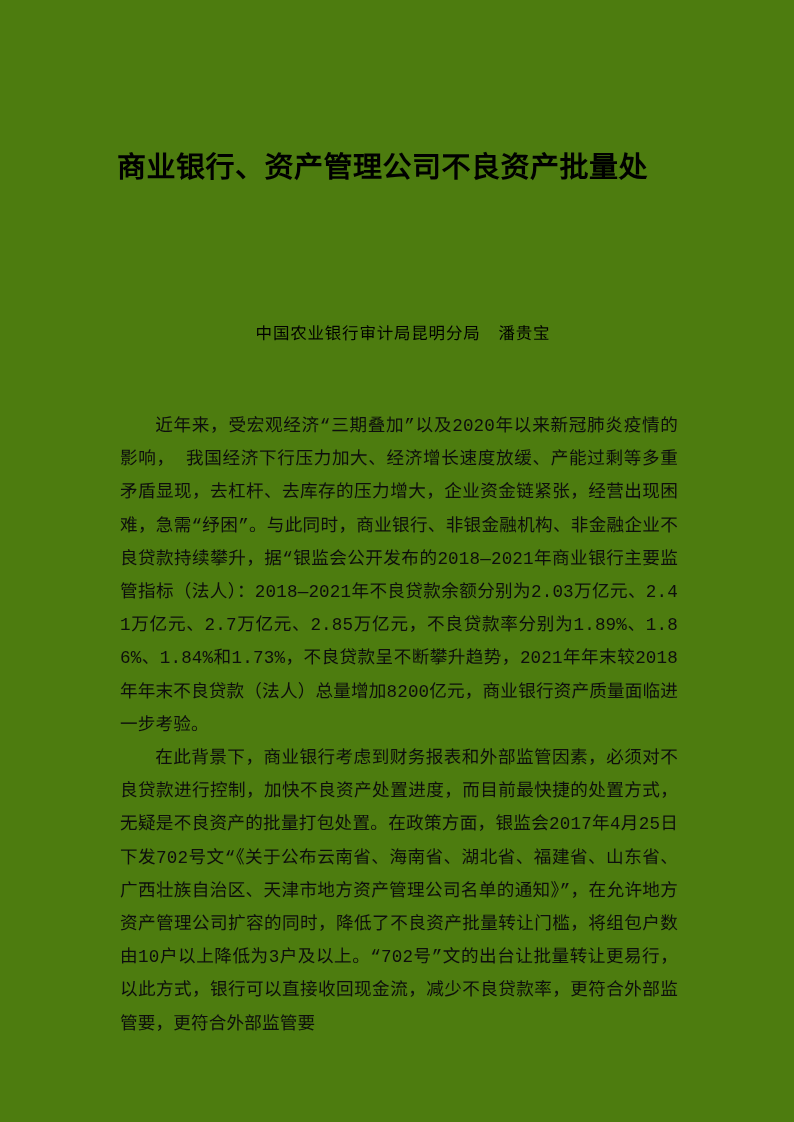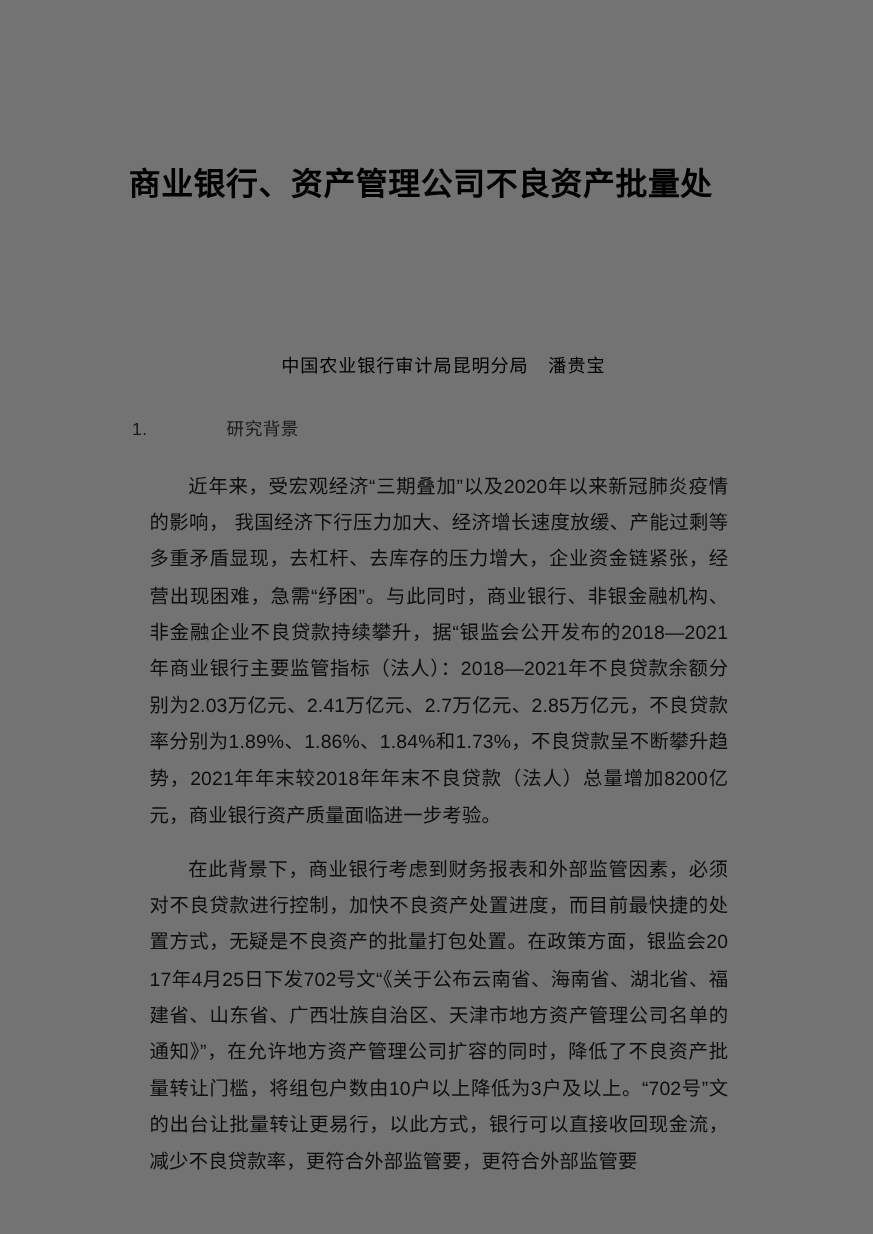--- a/index.html
+++ b/index.html
@@ -6,21 +6,21 @@
   html, body {
     margin: 0;
     padding: 0;
     background: #ffffff;
   }
 
   .page {
     position: relative;
     width: 794px;
     height: 1122px;
-    background: #737373;
+    background: #4d7c0f;
     margin: 0 auto;
     overflow: hidden;
     box-sizing: border-box;
     color: #000000;
     font-family: "Liberation Serif", "DejaVu Serif", serif;
   }
 
   
   .doc-title {
     position: absolute;
@@ -84,22 +84,22 @@
 
   
   .body-block {
     position: absolute;
     left: 120px;
     top: 410px;
     width: 558px;
   }
 
   .para {
-    margin: 16px;
-    font-family: Liberation Sans, sans-serif;
+    margin: 0;
+    font-family: Liberation Mono, monospace;
     font-size: 17.6px;
     line-height: 33.2px;
     text-align: justify;
     text-justify: inter-ideograph;
     text-indent: 2em;
     letter-spacing: 0.15px;
     word-break: break-all;
     color: #0d0d0d;
   }
 
@@ -113,22 +113,19 @@
 <div class="page">
 
   <h1 class="doc-title">
     <span>商业银行、资产管理公司不良资产批量处</span><br>
   </h1>
 
   <div class="author-line">
     <span>中国农业银行审计局昆明分局</span><span class="author-gap"></span><span>潘贵宝</span>
   </div>
 
-  <div class="section-heading">
-    <span class="num">1.</span><span class="heading-indent"></span><span>研究背景</span>
-  </div>
 
   <div class="body-block">
     <p class="para">近年来，受宏观经济“三期叠加”以及2020年以来新冠肺炎疫情的影响， 我国经济下行压力加大、经济增长速度放缓、产能过剩等多重矛盾显现，去杠杆、去库存的压力增大，企业资金链紧张，经营出现困难，急需“纾困”。与此同时，商业银行、非银金融机构、非金融企业不良贷款持续攀升，据“银监会公开发布的2018—2021年商业银行主要监管指标（法人）：2018—2021年不良贷款余额分别为2.03万亿元、2.41万亿元、2.7万亿元、2.85万亿元，不良贷款率分别为1.89%、1.86%、1.84%和1.73%，不良贷款呈不断攀升趋势，2021年年末较2018年年末不良贷款（法人）总量增加8200亿元，商业银行资产质量面临进一步考验。</p>
     <p class="para">在此背景下，商业银行考虑到财务报表和外部监管因素，必须对不良贷款进行控制，加快不良资产处置进度，而目前最快捷的处置方式，无疑是不良资产的批量打包处置。在政策方面，银监会2017年4月25日下发702号文“《关于公布云南省、海南省、湖北省、福建省、山东省、广西壮族自治区、天津市地方资产管理公司名单的通知》”，在允许地方资产管理公司扩容的同时，降低了不良资产批量转让门槛，将组包户数由10户以上降低为3户及以上。“702号”文的出台让批量转让更易行，以此方式，银行可以直接收回现金流，减少不良贷款率，更符合外部监管要，更符合外部监管要</p>
   </div>
 
 </div>
 
 </body></html>

